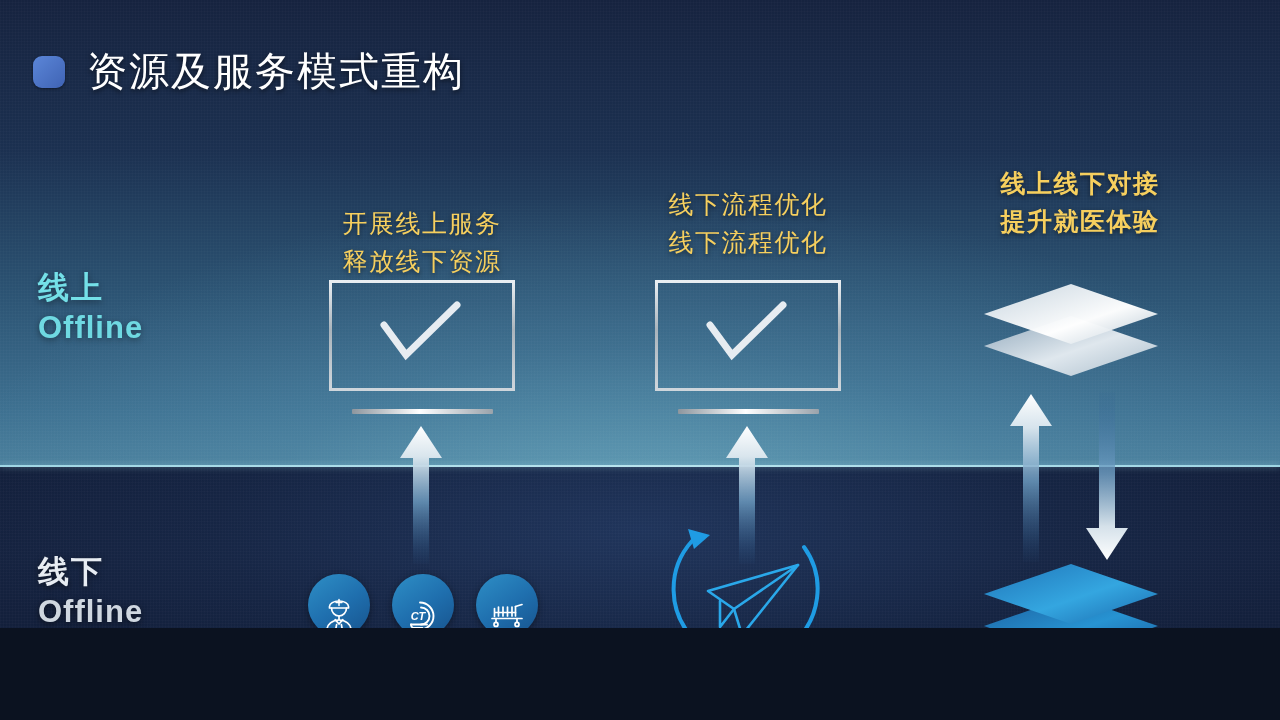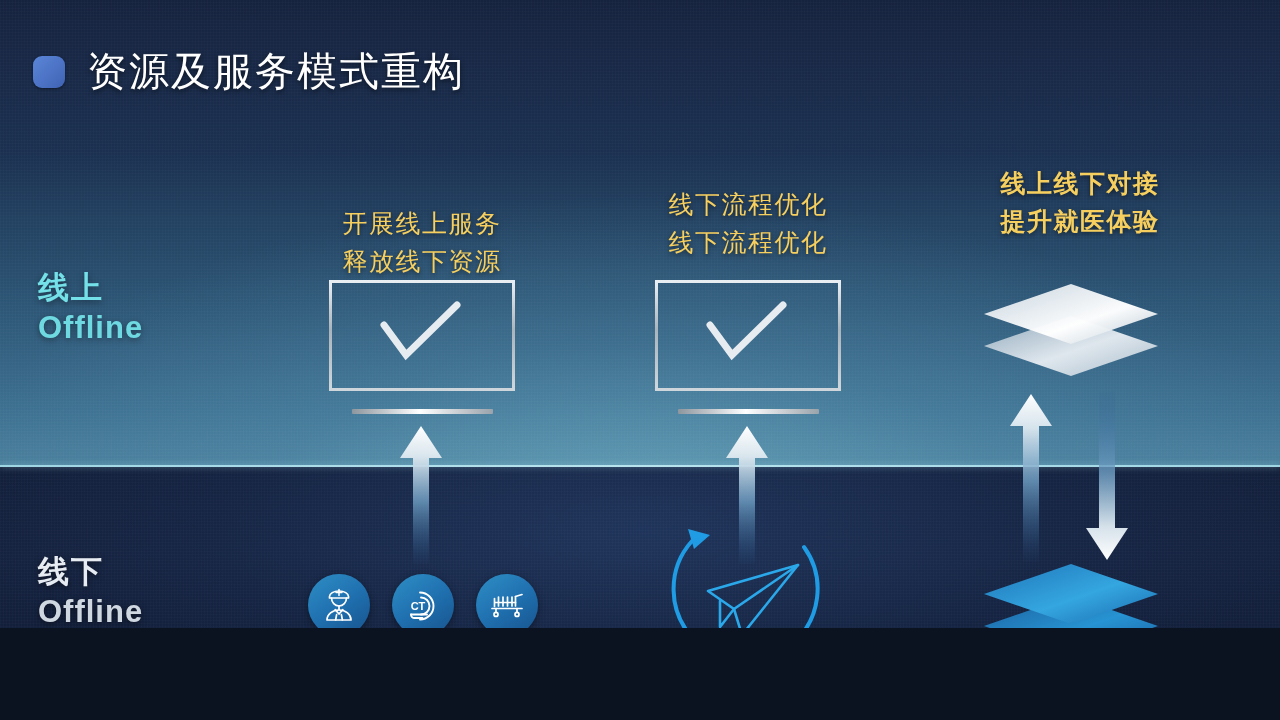--- a/index.html
+++ b/index.html
@@ -132,22 +132,23 @@
   .arrow { position: absolute; }
 
   
   .icon-circle {
     position: absolute;
     width: 62px; height: 62px;
     border-radius: 50%;
     background: linear-gradient(145deg, #2e8fc6 0%, #1f6fae 52%, #17538d 100%);
     box-shadow: 0 2px 7px rgba(0,0,0,0.4);
     display: flex;
-    align-items: center;
+    align-items: flex-end;
     justify-content: center;
+    font-style: italic;
   }
   #icon-doctor { left: 308px; top: 574px; }
   #icon-ct     { left: 392px; top: 574px; }
   #icon-bed    { left: 476px; top: 574px; }
 
   
   #cycle-plane { position: absolute; left: 650px; top: 505px; }
 
   
   #layers-online  { position: absolute; left: 980px; top: 278px; }

